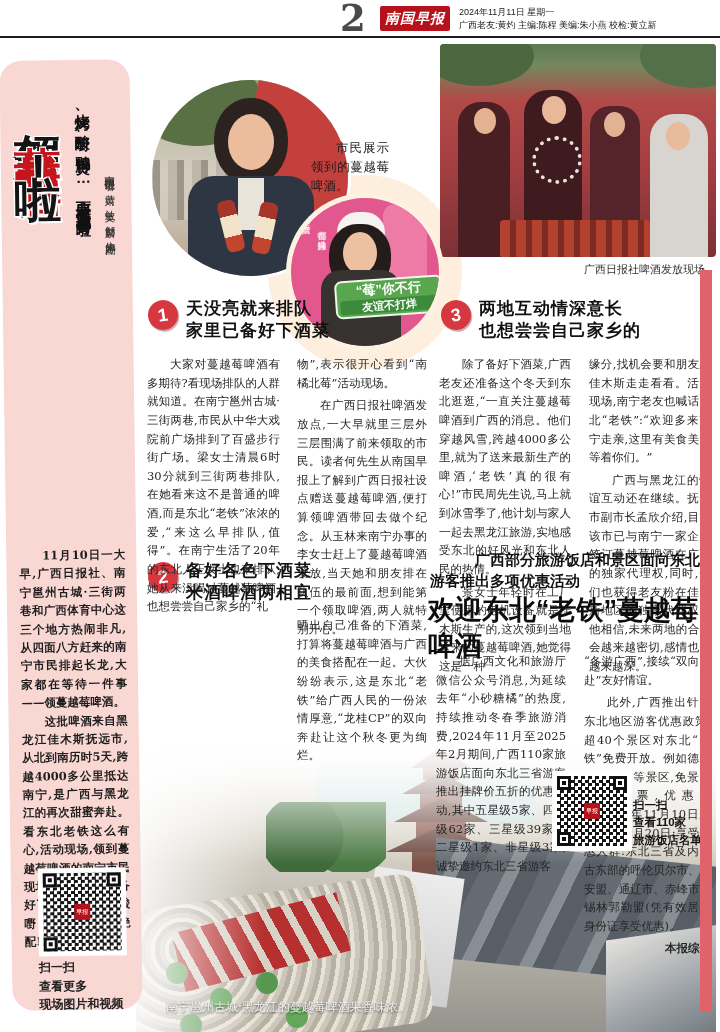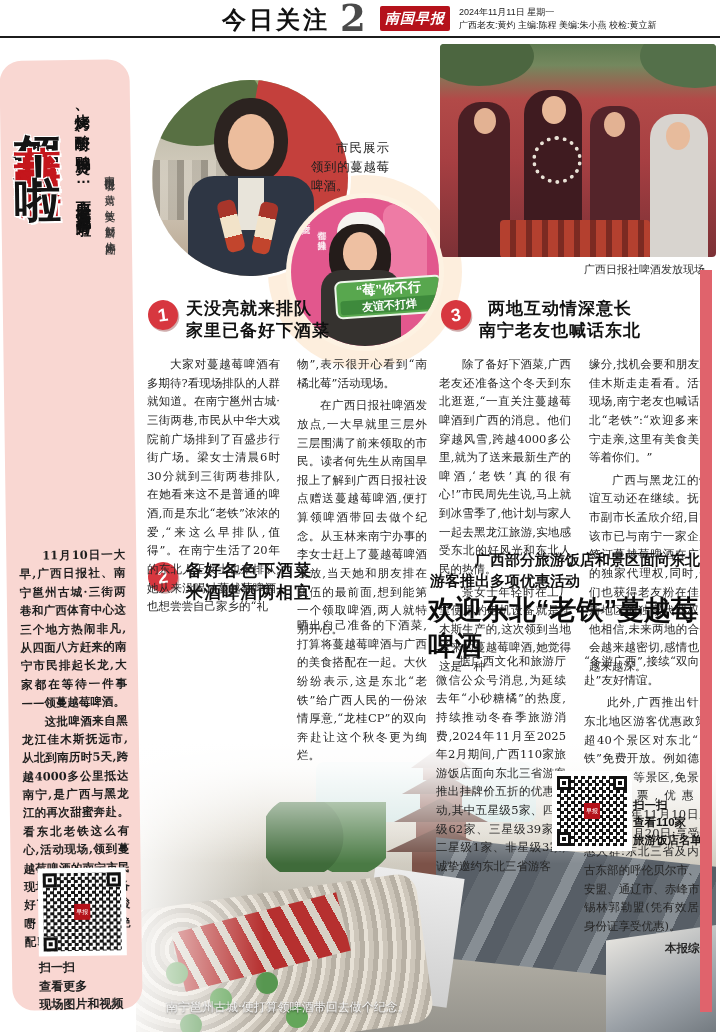--- a/index.html
+++ b/index.html
@@ -98,21 +98,20 @@
              text-shadow:0 1px 2px rgba(0,0,0,.6);z-index:2;}
 
   .stripe{position:absolute;left:700px;top:270px;width:12px;height:742px;background:#e0636c;z-index:4;}
 </style>
 </head>
 <body>
 
 <div class="page">
 
   <div class="hdr">
-    <span class="hdr-title">今日关注</span>
     <span class="hdr-num">2</span>
     <div class="masthead">南国早报</div>
     <div class="hdr-meta">
       <div>2024年11月11日  星期一</div>
       <div>广西老友:黄灼  主编:陈程  美编:朱小燕  校检:黄立新</div>
     </div>
   </div>
 
   <figure class="ph bottom-photo" style="margin:0;">
     <div class="blob" style="left:180px;top:20px;width:220px;height:60px;background:#cfe3e1;border-radius:8px;"></div>
@@ -129,21 +128,21 @@
       </g>
     </svg>
     <div class="blob" style="left:300px;top:110px;width:280px;height:120px;background:repeating-linear-gradient(115deg,#646b72 0 22px,#878e94 22px 34px,#575e66 34px 52px);transform:skewY(6deg);"></div>
     <div class="blob" style="left:230px;top:130px;width:90px;height:130px;background:linear-gradient(180deg,#ececec,#cfcfcf);transform:rotate(8deg);"></div>
     <div class="blob" style="left:-10px;top:150px;width:300px;height:150px;background:repeating-radial-gradient(circle at 20% 30%,#e7e1d6 0 4px,#cdc6ba 4px 9px,#b7b0a4 9px 14px);transform:rotate(-8deg);border-radius:20px;"></div>
     <div class="blob" style="left:40px;top:170px;width:170px;height:60px;background:repeating-linear-gradient(75deg,#b6302f 0 14px,#d8d2c6 14px 22px);transform:rotate(-14deg);"></div>
     <div class="blob" style="left:130px;top:60px;width:120px;height:70px;background:radial-gradient(circle at 30% 50%,#3f6b3a 0 45%,transparent 46%),radial-gradient(circle at 70% 40%,#4a7a44 0 48%,transparent 49%);"></div>
     <div class="blob" style="left:30px;top:220px;width:22px;height:22px;border-radius:50%;background:#5f9e55;box-shadow:44px 26px 0 #64a65a,90px 10px 0 #579750,120px 44px 0 #64a65a,14px 52px 0 #579750;"></div>
     <div class="blob" style="left:470px;top:190px;width:120px;height:110px;background:linear-gradient(160deg,#e4e2dd 0%,#9aa0a6 60%,#6f767c 100%);transform:skewY(-8deg);"></div>
     <div class="fade"></div>
-    <figcaption class="photo-cap">南宁邕州古城·便打算领啤酒带回去做个纪念。</figcaption>
+    <figcaption class="photo-cap">南宁邕州古城·黑龙江的蔓越莓啤酒果香味浓。</figcaption>
   </figure>
 
   <aside class="panel">
     <div class="v headline">
       <span>领到</span><span class="red">蔓越莓啤酒</span><span>啦!</span>
     </div>
     <div class="v subtitle">烧烤、酸嘢、鸭脚煲……广西老友连下酒菜都备好啦</div>
     <div class="v credit">南国早报记者 黄婧 兰敏文 邹财麟 朱婷婷图</div>
     <div class="panel-body">
       <p>11月10日一大早,广西日报社、南宁邕州古城·三街两巷和广西体育中心这三个地方热闹非凡,从四面八方赶来的南宁市民排起长龙,大家都在等待一件事——领蔓越莓啤酒。</p>
@@ -224,23 +223,23 @@
   <div class="badge" style="left:148px;top:562px;">2</div>
   <div class="sec-title" style="left:186px;top:560px;">
     <div>备好各色下酒菜</div>
     <div>米酒啤酒两相宜</div>
   </div>
   <div class="col" style="left:293px;top:612px;width:138px;">
     <p class="noind">晒出自己准备的下酒菜,打算将蔓越莓啤酒与广西的美食搭配在一起。大伙纷纷表示,这是东北“老铁”给广西人民的一份浓情厚意,“龙桂CP”的双向奔赴让这个秋冬更为绚烂。</p>
   </div>
 
   <div class="badge" style="left:441px;top:300px;">3</div>
-  <div class="sec-title" style="left:479px;top:298px;text-align:center;">
+  <div class="sec-title" style="left:479px;top:298px;">
     <div>两地互动情深意长</div>
-    <div>南宁老友也喊话东北</div>
+    <div>也想尝尝自己家乡的</div>
   </div>
   <div class="col" style="left:435px;top:351px;width:140px;">
     <p>除了备好下酒菜,广西老友还准备这个冬天到东北逛逛,“一直关注蔓越莓啤酒到广西的消息。他们穿越风雪,跨越4000多公里,就为了送来最新生产的啤酒,‘老铁’真的很有心!”市民周先生说,马上就到冰雪季了,他计划与家人一起去黑龙江旅游,实地感受东北的好风光和东北人民的热情。</p>
     <p>景女士年轻时在工厂里使用的电机设备就是佳木斯生产的,这次领到当地送来的蔓越莓啤酒,她觉得这是一种</p>
   </div>
   <div class="col" style="left:585px;top:351px;width:130px;">
     <p class="noind">缘分,找机会要和朋友到佳木斯走走看看。活动现场,南宁老友也喊话东北“老铁”:“欢迎多来南宁走亲,这里有美食美景等着你们。”</p>
     <p>广西与黑龙江的情谊互动还在继续。抚远市副市长孟欣介绍,目前该市已与南宁一家企业签订蔓越莓啤酒在广西的独家代理权,同时,他们也获得老友粉在佳木斯地区的独家代理权。他相信,未来两地的合作会越来越密切,感情也会越来越深。</p>
   </div>
 

